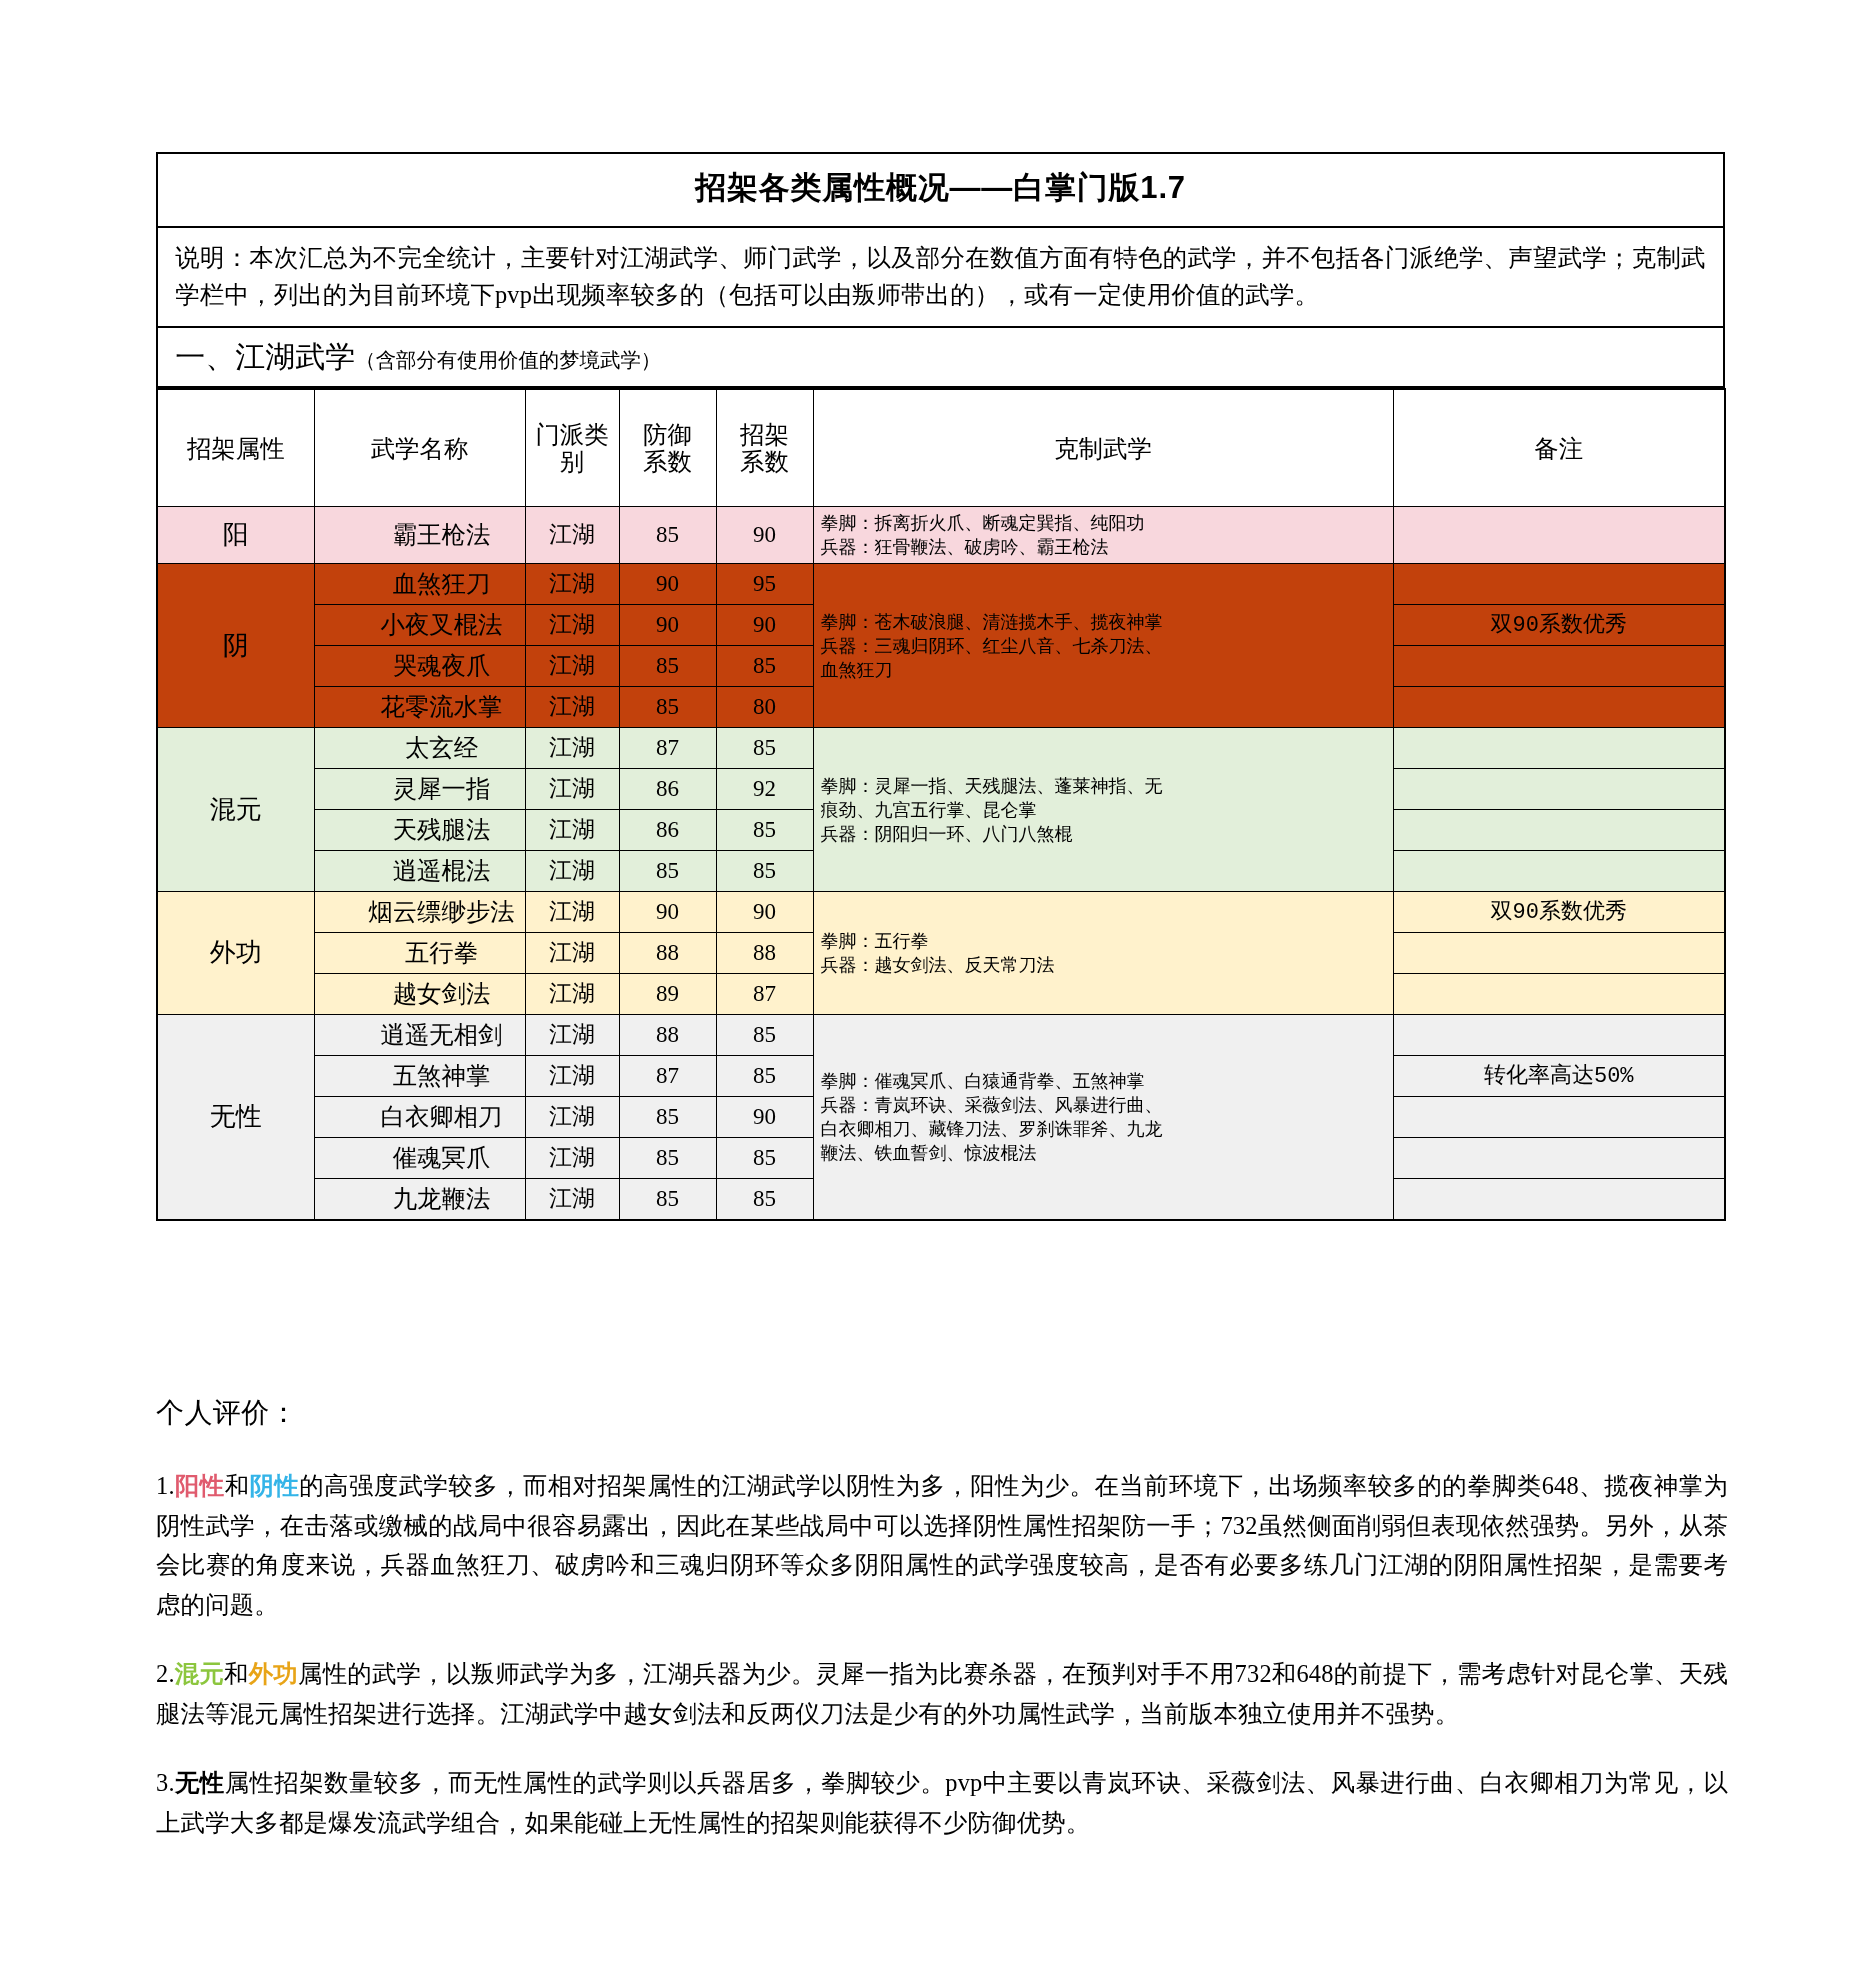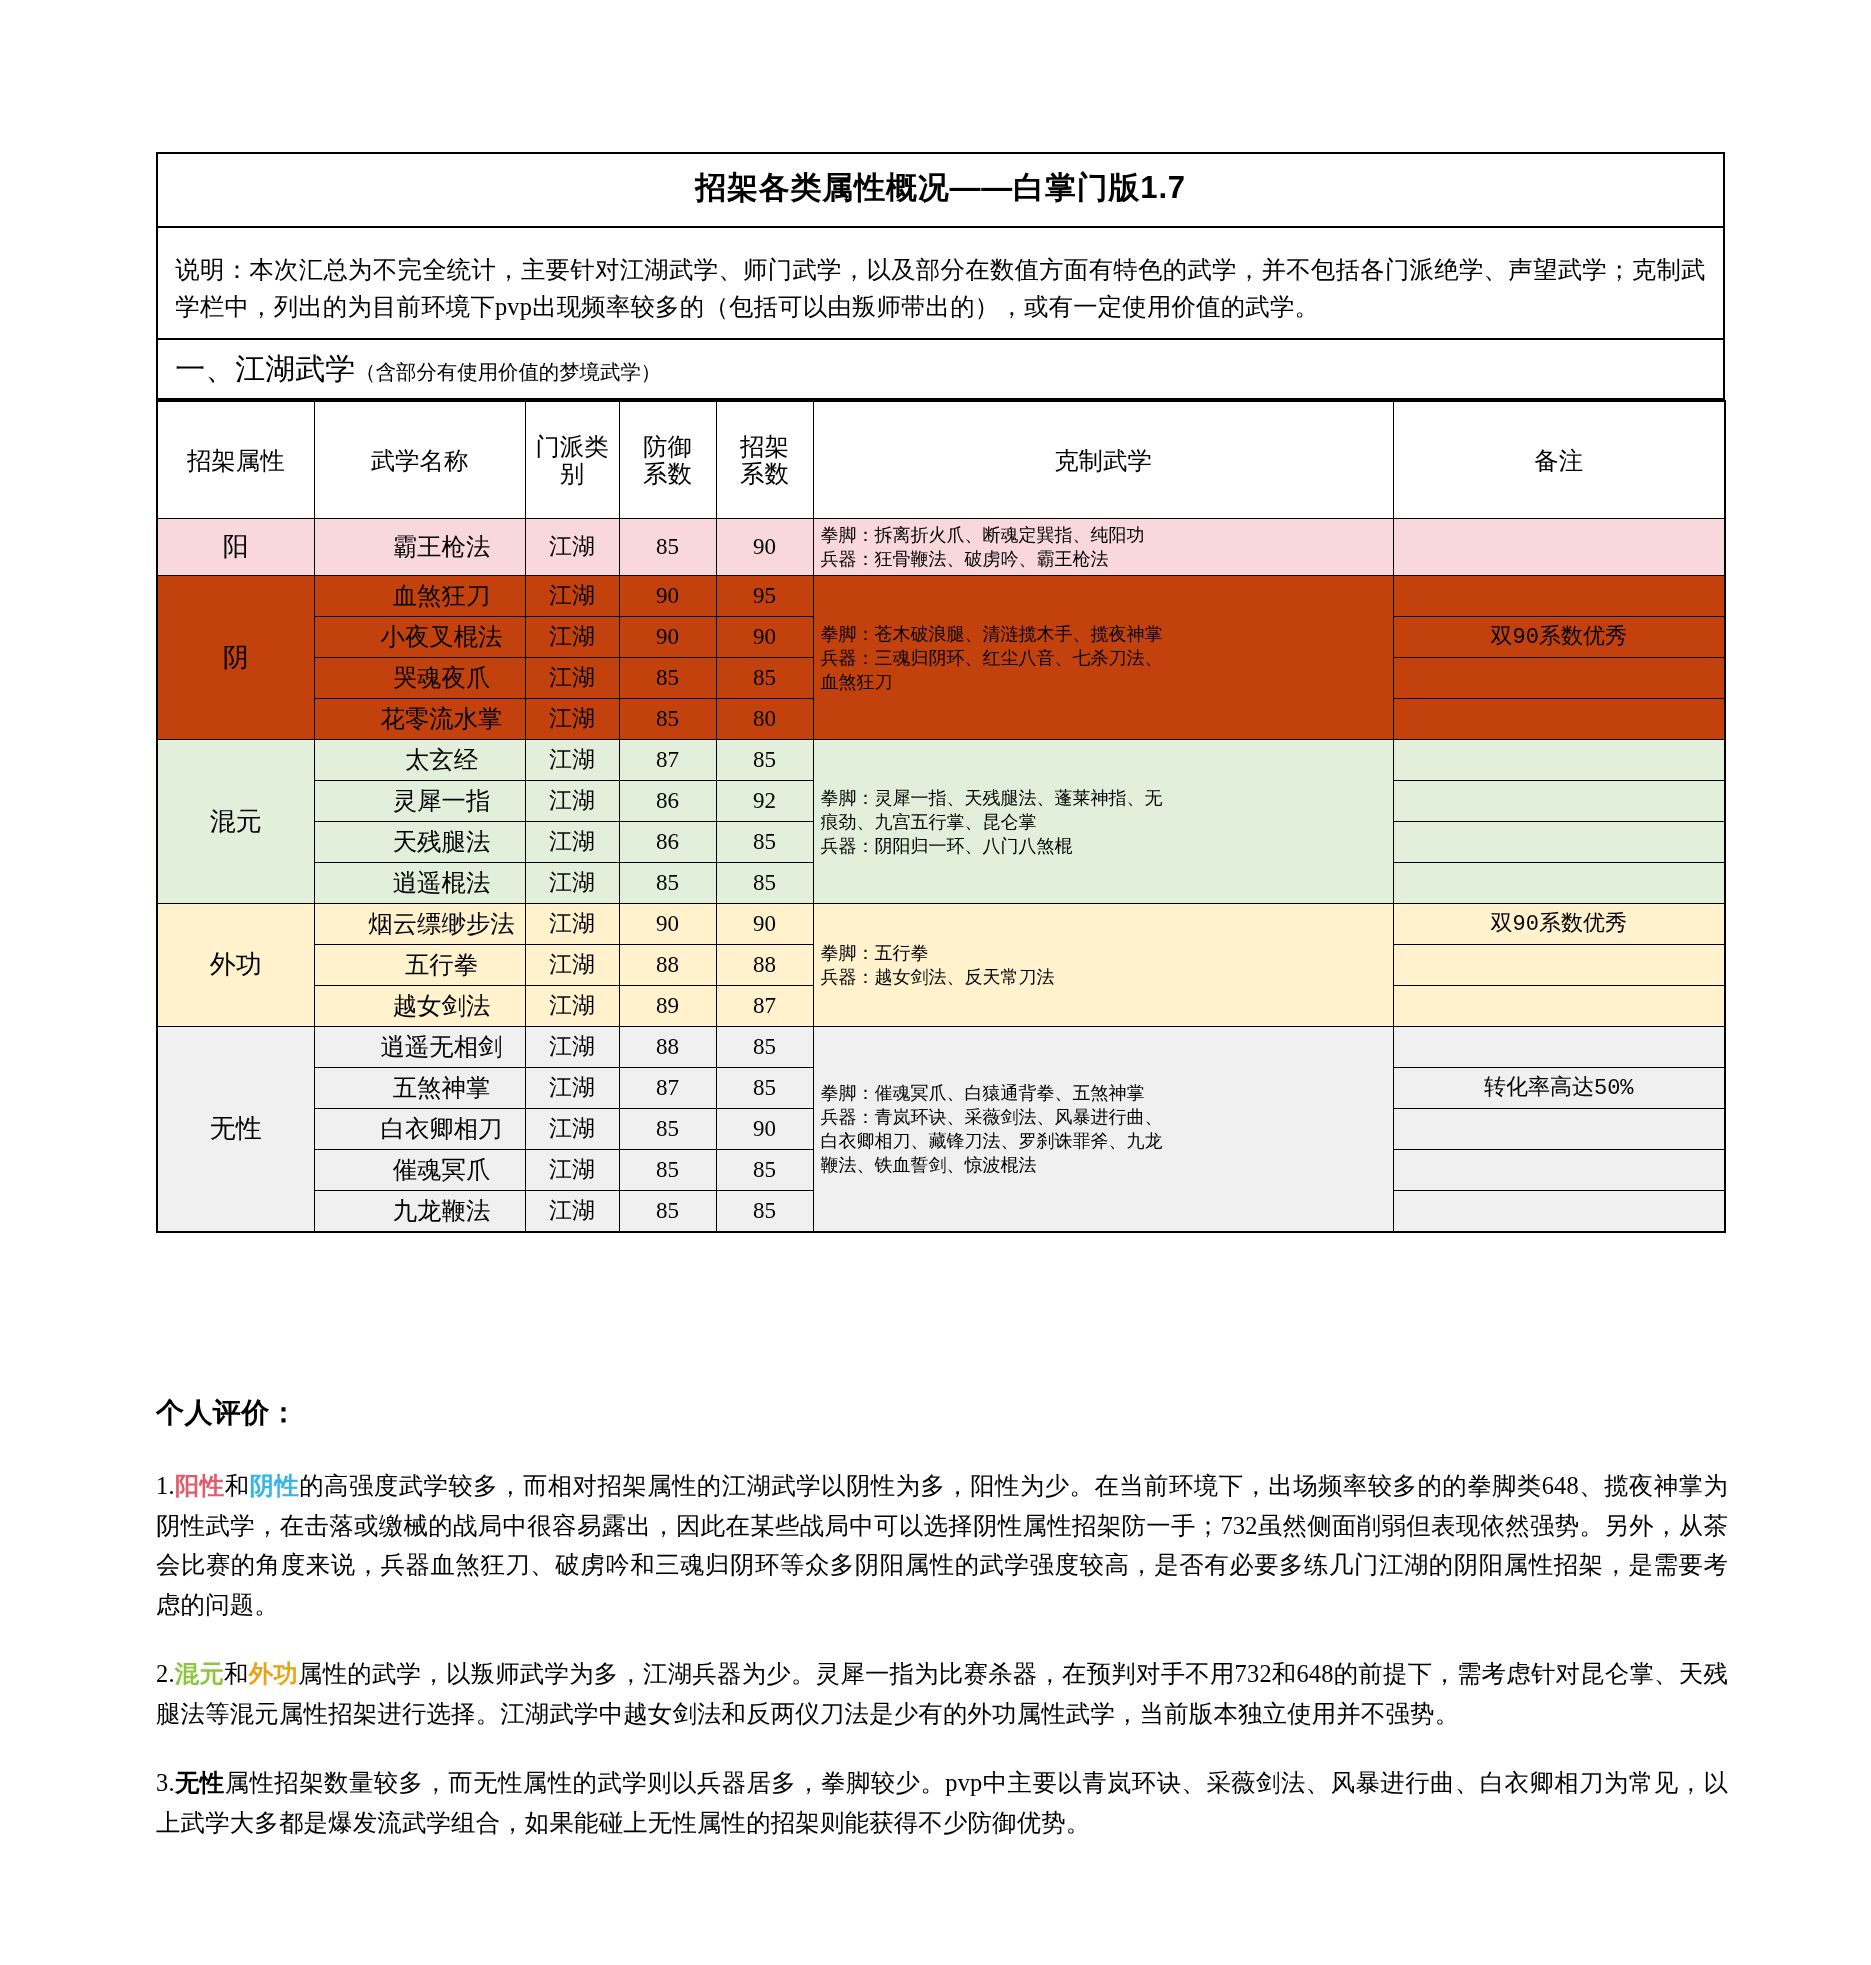--- a/index.html
+++ b/index.html
@@ -53,21 +53,20 @@
   .note-cell {
     border-bottom: 2.8px solid #000;
     padding: 10.2px 17.3px 13.4px 17.3px;
   }
   .note-cell .note-text {
     font-size: 24.4px;
     line-height: 1.52;
     text-align: justify;
     text-justify: inter-ideograph;
     letter-spacing: 0.2px;
-    margin-top: 12px;
   }
 
   .section-cell {
     border-bottom: 2.8px solid #000;
     padding: 8.6px 17.3px 10.2px 17.3px;
   }
   .section-cell .section-text {
     font-size: 30px;
     line-height: 1.3;
     white-space: nowrap;
@@ -139,21 +138,21 @@
 
   
   .eval-wrap {
     position: absolute;
     left: 156px;
     top: 1394px;
     width: 1572px;
   }
   .eval-title {
     font-family: "Liberation Sans", "DejaVu Sans", sans-serif;
-    font-weight: bold;
+    font-weight: normal;
     font-size: 28px;
     margin: 0 0 34px 0;
     letter-spacing: 0.4px;
   }
   .eval-para {
     font-size: 24.4px;
     line-height: 1.62;
     text-align: justify;
     text-justify: inter-ideograph;
     margin: 0 0 30px 0;

